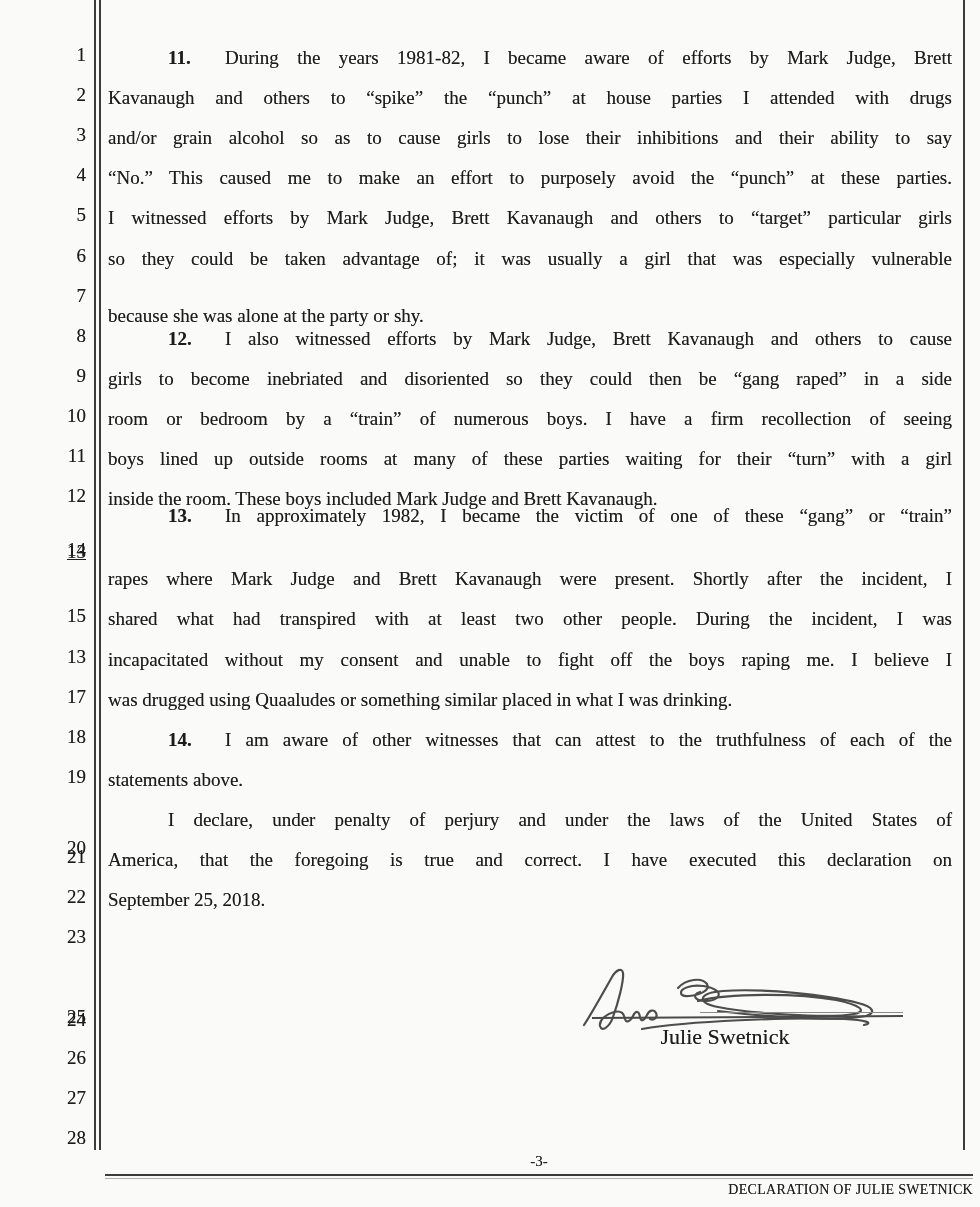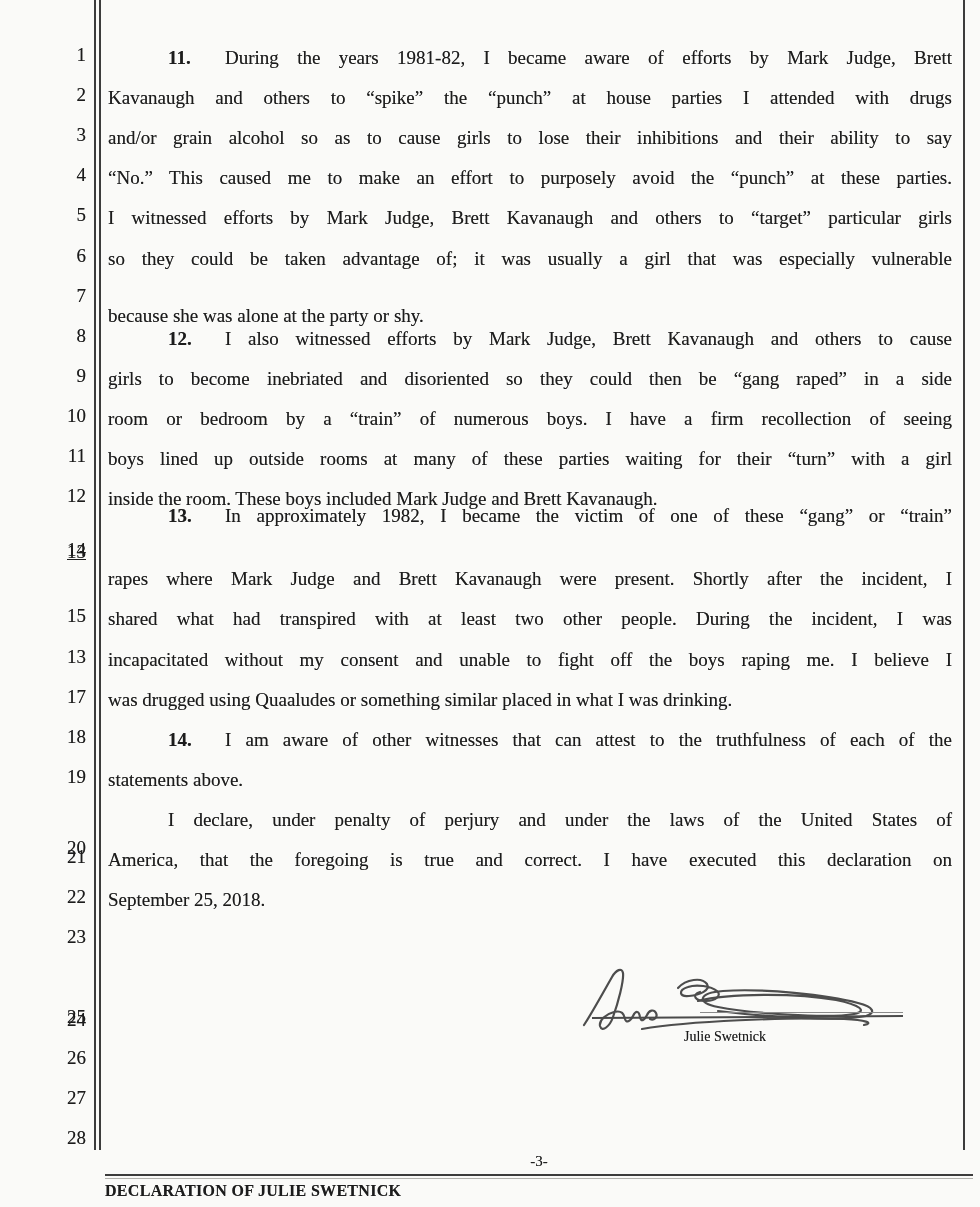--- a/index.html
+++ b/index.html
@@ -74,41 +74,41 @@
     border-top: 1px solid #8a8a8a;
   }
   .sig-name {
     position: absolute;
     left: 600px;
     top: 1026px;
     width: 250px;
     height: 22px;
     line-height: 22px;
     text-align: center;
-    font-size: 14px;
+    font-size: 22px;
   }
   .footer {
     position: absolute;
     left: 105px;
     top: 1150px;
     width: 868px;
   }
   .page-num {
     text-align: center;
     font-size: 15px;
     height: 22px;
     line-height: 22px;
   }
   .footer-rule  { margin-top: 2px; height: 2px; background: var(--rule); }
   .footer-rule2 { margin-top: 2px; height: 1px; background: #b0b0ac; }
   .footer-title {
     margin-top: 3px;
-    text-align: left;
-    font-size: 16px;
-    font-weight: bold;
+    text-align: right;
+    font-size: 14px;
+    font-weight: normal;
     letter-spacing: 0.3px;
   }
 </style>
 </head>
 <body>
 
 <div class="page">
 
   <div class="vrule left-outer"></div>
   <div class="vrule left-inner"></div>

